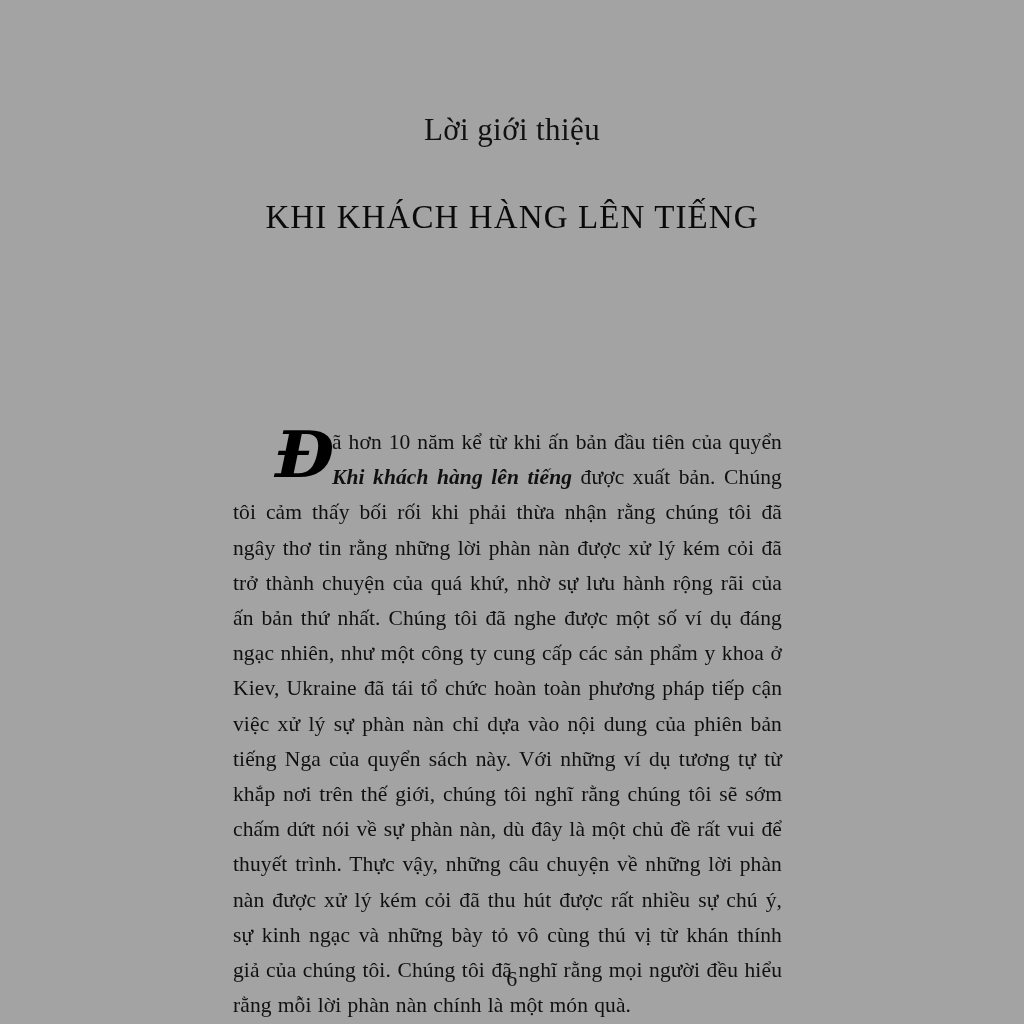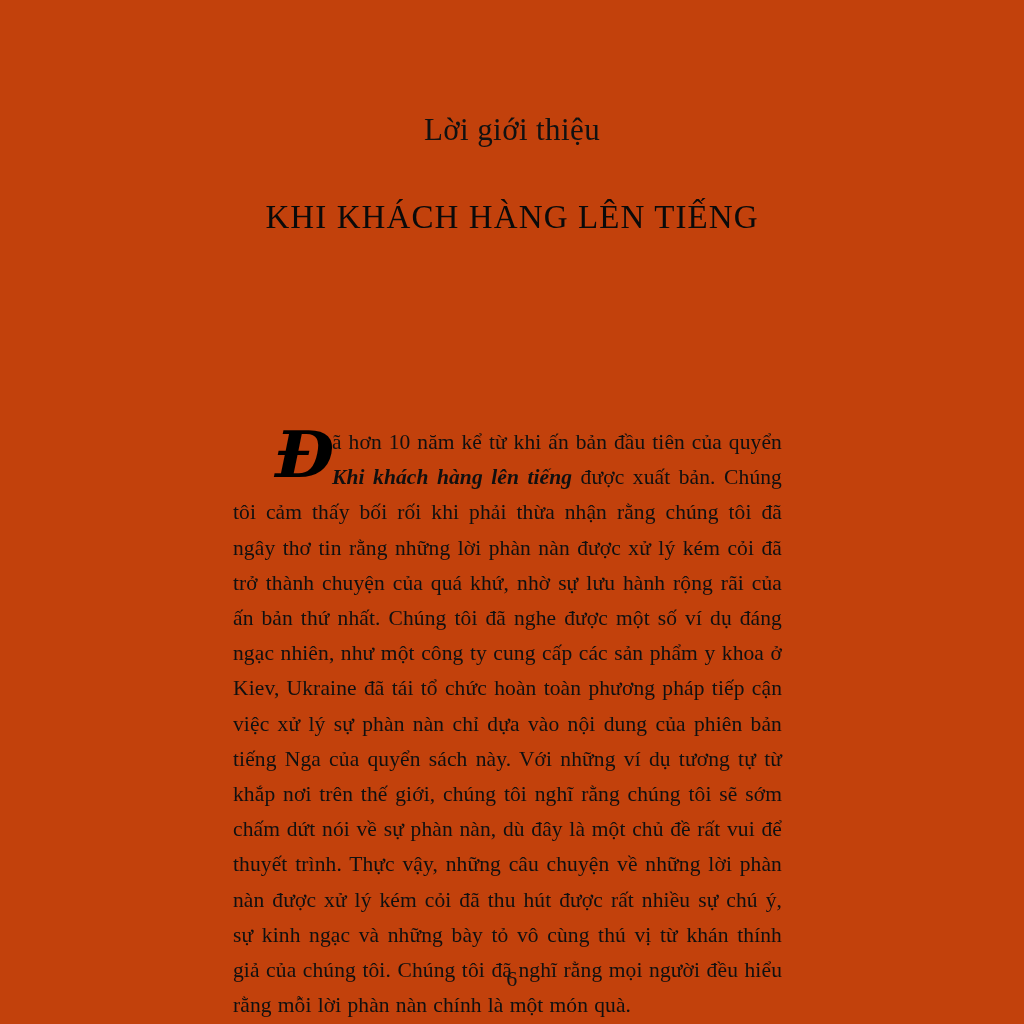--- a/index.html
+++ b/index.html
@@ -14,21 +14,21 @@
     overflow: hidden;
     font-family: "Liberation Serif", "DejaVu Serif", serif;
     color: #0b0b0b;
     position: relative;
     -webkit-font-smoothing: antialiased;
   }
 
   .page {
     position: absolute;
     inset: 0;
-    background: #c2410c;
+    background: #a3a3a3;
   }
 
   
   .heading-block {
     position: absolute;
     left: 0;
     right: 0;
     top: 112px;
     text-align: center;
   }

